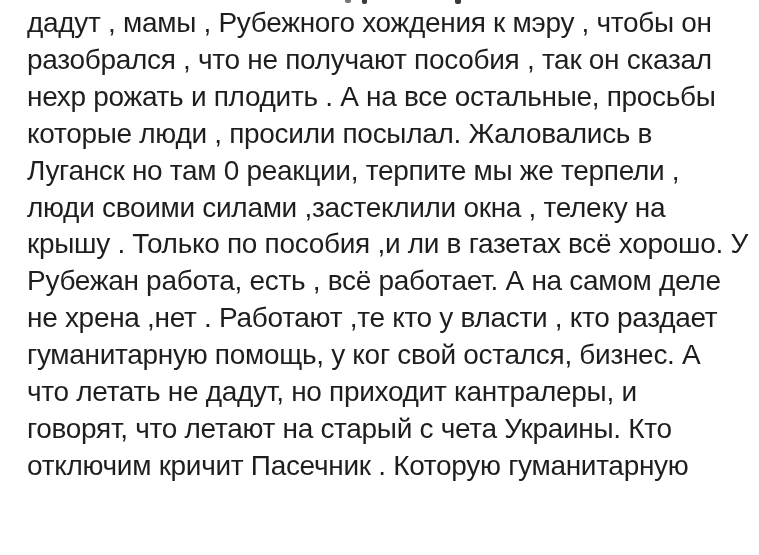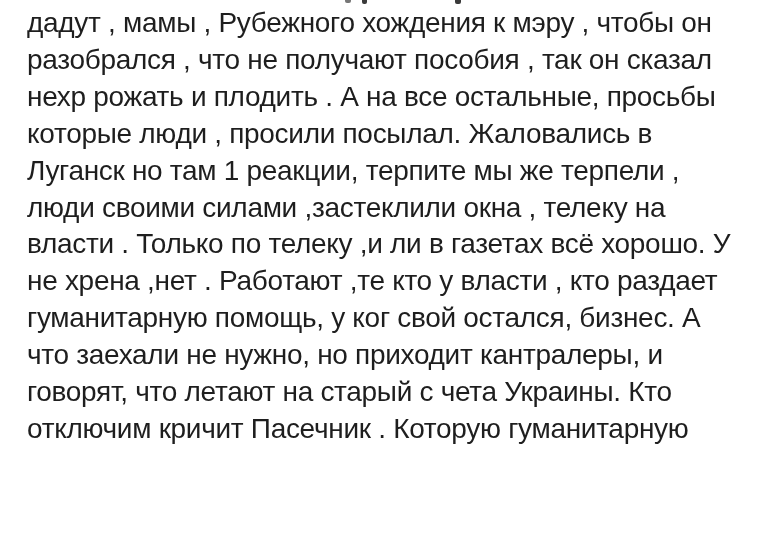--- a/index.html
+++ b/index.html
@@ -53,21 +53,22 @@
   <div class="descender-mark m1"></div>
   <div class="descender-mark m2"></div>
   <div class="descender-mark m3"></div>
 </div>
 
 <div class="text-block">
   <div class="text-line">дадут , мамы , Рубежного хождения к мэру , чтобы он</div>
   <div class="text-line">разобрался , что не получают пособия , так он сказал</div>
   <div class="text-line">нехр рожать и плодить . А на все остальные, просьбы</div>
   <div class="text-line">которые люди , просили посылал. Жаловались в</div>
-  <div class="text-line">Луганск но там 1 реакции, терпите мы же терпели ,</div>
+  <div class="text-line">Луганск но там 0 реакции, терпите мы же терпели ,</div>
   <div class="text-line">люди своими силами ,застеклили окна , телеку на</div>
-  <div class="text-line">власти . Только по телеку ,и ли в газетах всё хорошо. У</div>
+  <div class="text-line">крышу . Только по пособия ,и ли в газетах всё хорошо. У</div>
+  <div class="text-line">Рубежан работа, есть , всё работает. А на самом деле</div>
   <div class="text-line">не хрена ,нет . Работают ,те кто у власти , кто раздает</div>
   <div class="text-line">гуманитарную помощь, у ког свой остался, бизнес. А</div>
-  <div class="text-line">что заехали не нужно, но приходит кантралеры, и</div>
+  <div class="text-line">что летать не дадут, но приходит кантралеры, и</div>
   <div class="text-line">говорят, что летают на старый с чета Украины. Кто</div>
   <div class="text-line">отключим кричит Пасечник . Которую гуманитарную</div>
 </div>
 
 </body></html>

